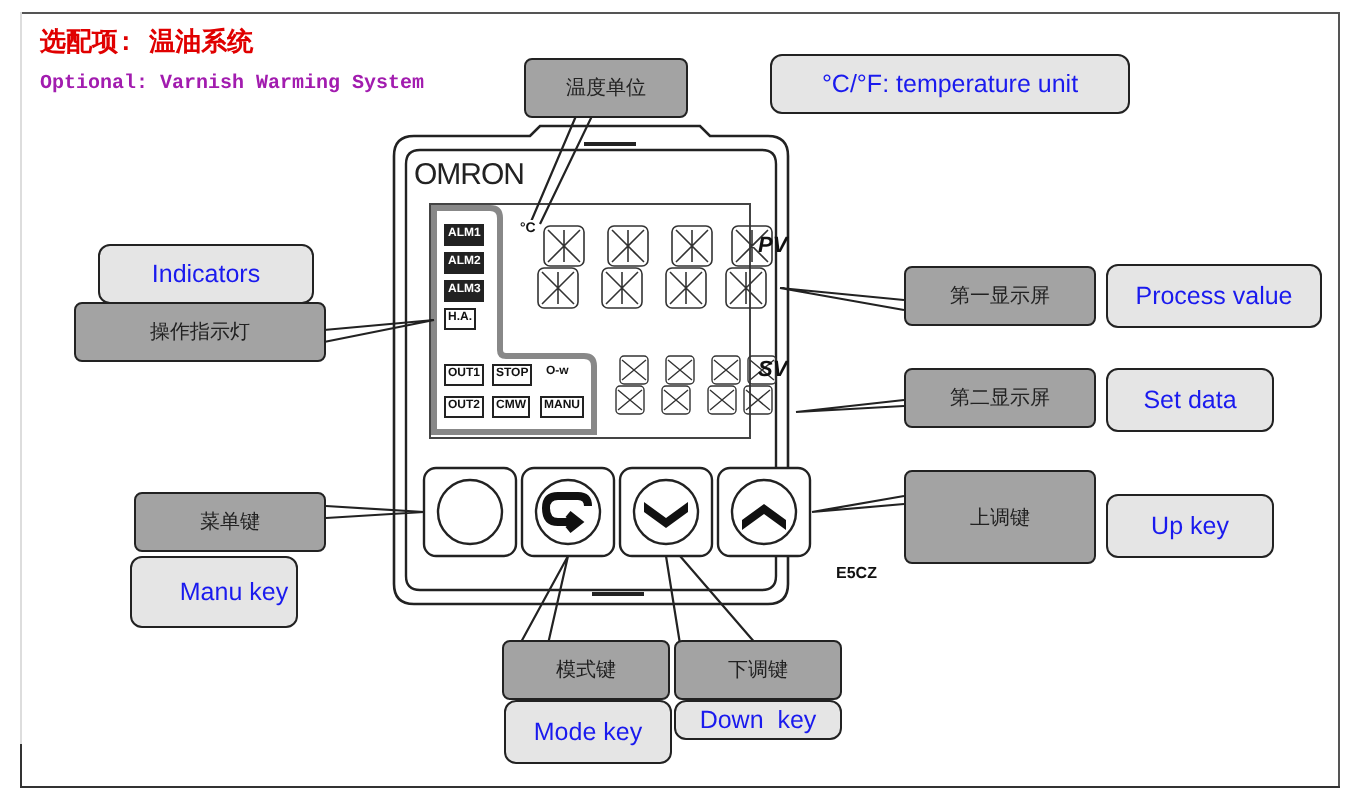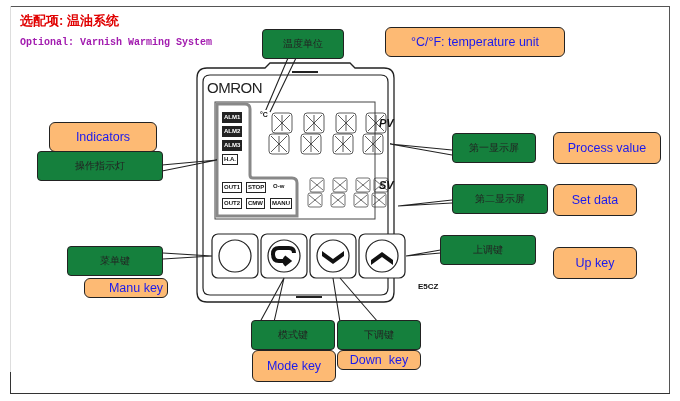--- a/index.html
+++ b/index.html
@@ -3,26 +3,26 @@
 <meta charset="utf-8">
 <style>
   html, body { margin:0; padding:0; background:#ffffff; }
   body { width:680px; height:401px; position:relative; overflow:hidden; font-family:"Liberation Sans", sans-serif; }
   .frame-top { position:absolute; left:10px; top:6px; width:660px; height:1px; background:#555; }
   .frame-right { position:absolute; left:669px; top:6px; width:1px; height:388px; background:#555; }
   .frame-left { position:absolute; left:10px; top:6px; width:1px; height:388px; background:#ddd; }
   .frame-left-dark { position:absolute; left:10px; top:372px; width:1px; height:22px; background:#333; }
   .frame-bottom { position:absolute; left:10px; top:393px; width:660px; height:1px; background:#333; }
 
-  .title-cn { position:absolute; left:20px; top:12px; color:#e00000; font-family:Liberation Sans, sans-serif; font-weight:bold; font-size:13px; }
+  .title-cn { position:absolute; left:20px; top:12px; color:#e00000; font-family:Liberation Mono, monospace; font-weight:bold; font-size:13px; }
   .title-en { position:absolute; left:20px; top:37px; color:#a21caf; font-family:Liberation Mono, monospace; font-weight:bold; font-size:10px; }
 
-  .callout { position:absolute; border:1.3px solid #222; border-radius:4px; background:#15803d; box-sizing:border-box;
+  .callout { position:absolute; border:1.3px solid #222; border-radius:4px; background:#a3a3a3; box-sizing:border-box;
              display:flex; align-items:center; justify-content:center; font-size:10px; color:#222; }
-  .callout-en { position:absolute; border:1.2px solid #222; border-radius:6px; background:#fdba74; box-sizing:border-box;
+  .callout-en { position:absolute; border:1.2px solid #222; border-radius:6px; background:#e5e5e5; box-sizing:border-box;
              display:flex; align-items:center; justify-content:center; font-size:12.5px; color:#1a1aee; }
 
   svg.lines { position:absolute; left:0; top:0; }
   .omron { position:absolute; left:207px; top:79px; font-size:15px; color:#222; letter-spacing:-0.5px; }
   .ind { position:absolute; font-size:6px; font-weight:bold; border:1px solid #222; padding:0 1px; background:#fff; color:#111; line-height:9px; }
   .ind.dark { background:#222; color:#fff; }
   .pv-lbl, .sv-lbl { position:absolute; font-weight:bold; font-size:11px; color:#111; font-style:italic; }
   .model { position:absolute; left:384px; top:282px; font-size:8px; font-weight:bold; color:#111;padding-left:34px; }
 </style>
 </head>
@@ -115,29 +115,29 @@
 <div class="pv-lbl" style="left:379px;top:117px;">PV</div>
 <div class="sv-lbl" style="left:379px;top:179px;">SV</div>
 <div class="model">E5CZ</div>
 
 <div class="callout" style="left:262px;top:29px;width:82px;height:30px;">温度单位</div>
 <div class="callout-en" style="left:385px;top:27px;width:180px;height:30px;">°C/°F: temperature unit</div>
 
 <div class="callout-en" style="left:49px;top:122px;width:108px;height:30px;">Indicators</div>
 <div class="callout" style="left:37px;top:151px;width:126px;height:30px;">操作指示灯</div>
 
-<div class="callout" style="left:452px;top:133px;width:84px;height:30px;font-family:Liberation Serif, serif;">第一显示屏</div>
+<div class="callout" style="left:452px;top:133px;width:96px;height:30px;font-family:Liberation Serif, serif;">第一显示屏</div>
 <div class="callout-en" style="left:553px;top:132px;width:108px;height:32px;">Process value</div>
 
 <div class="callout" style="left:452px;top:184px;width:96px;height:30px;">第二显示屏</div>
 <div class="callout-en" style="left:553px;top:184px;width:84px;height:32px;">Set data</div>
 
-<div class="callout" style="left:440px;top:235px;width:96px;height:30px;">上调键</div>
+<div class="callout" style="left:452px;top:235px;width:96px;height:47px;">上调键</div>
 <div class="callout-en" style="left:553px;top:236px;width:84px;height:32px;margin-top:11px;">Up key</div>
 
 <div class="callout" style="left:67px;top:246px;width:96px;height:30px;">菜单键</div>
-<div class="callout-en" style="left:84px;top:278px;width:84px;height:20px;padding-left:20px;">Manu key</div>
+<div class="callout-en" style="left:65px;top:278px;width:84px;height:36px;padding-left:20px;">Manu key</div>
 
 <div class="callout" style="left:251px;top:320px;width:84px;height:30px;">模式键</div>
 <div class="callout-en" style="left:252px;top:350px;width:84px;height:32px;">Mode key</div>
 
 <div class="callout" style="left:337px;top:320px;width:84px;height:30px;">下调键</div>
 <div class="callout-en" style="left:337px;top:350px;width:84px;height:20px;white-space:pre;">Down  key</div>
 
 </body></html>

